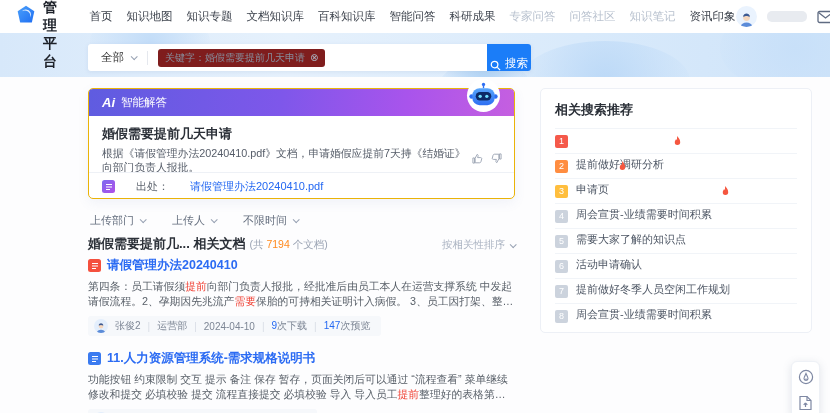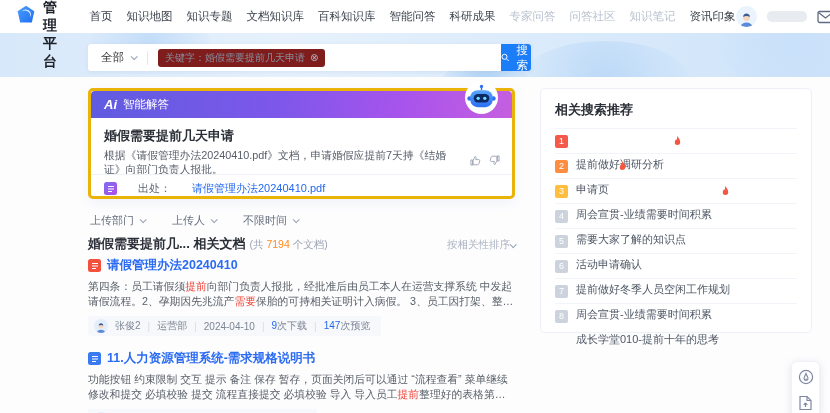--- a/index.html
+++ b/index.html
@@ -27,23 +27,23 @@
   .b1 { left:90px; top:-22px; width:120px; height:60px; background:radial-gradient(circle,#c3ddf8,rgba(195,221,248,0)); }
   .b2 { left:520px; top:8px; width:170px; height:80px; background:radial-gradient(circle,#bcd9f7,rgba(188,217,247,0)); }
   .b3 { left:720px; top:-30px; width:150px; height:90px; background:radial-gradient(circle,#c8e0f9,rgba(200,224,249,0)); }
   .b4 { left:440px; top:28px; width:90px; height:46px; background:radial-gradient(circle,#add1f4,rgba(173,209,244,0)); }
   .searchbar { position:absolute; top:44px; left:88px; width:443px; height:27px; background:#fff; border-radius:3px; display:flex; align-items:center; z-index:4; box-shadow:0 1px 4px rgba(90,120,170,.12); }
   .scope { display:flex; align-items:center; gap:7px; padding:0 11px 0 13px; font-size:11.5px; color:#333; cursor:pointer; }
   .caret { width:5px; height:5px; border-right:1.2px solid #98a2b3; border-bottom:1.2px solid #98a2b3; transform:rotate(45deg) translateY(-1px); display:inline-block; }
   .divider-v { width:1px; height:14px; background:#e5e8ee; }
   .kw-tag { margin-left:10px; display:flex; align-items:center; gap:5px; background:#7f1d1d; border-radius:3px; padding:2px 7px; font-size:10px; color:#878f9e; }
   .kw-x { font-size:10px; color:#aab2bf; cursor:pointer; line-height:1; }
-  .search-btn { margin-left:auto; height:27px; width:30px; background:#1b7df8; border:none; border-radius:0 3px 3px 0; color:#fff; font-size:11.5px; display:flex; align-items:center; justify-content:center; gap:4px; cursor:pointer; }
-  
-  .ai-card { position:absolute; top:88px; left:88px; width:427px; height:111px; background:#fff; border:3px solid #eab308; border-radius:5px; box-shadow:0 4px 12px rgba(84,110,180,.08); }
+  .search-btn { margin-left:auto; height:27px; width:44px; background:#1b7df8; border:none; border-radius:0 3px 3px 0; color:#fff; font-size:11.5px; display:flex; align-items:flex-end; justify-content:center; gap:4px; cursor:pointer; }
+  
+  .ai-card { position:absolute; top:88px; left:88px; width:427px; height:111px; background:#fff; border:1px solid #eab308; border-radius:5px; box-shadow:0 4px 12px rgba(84,110,180,.08); }
   .ai-head { height:27px; border-radius:4px 4px 0 0; background:linear-gradient(95deg,#5f5ce0 0%,#7e57ea 45%,#a954ec 75%,#c55fe0 100%); display:flex; align-items:center; padding:0 13px; color:#fff; }
   .ai-logo { font-weight:bold; font-size:13px; font-style:italic; }
   .ai-head-label { font-size:11.5px; margin-left:6px; }
   .ai-robot { position:absolute; top:-11px; right:13px; width:35px; height:35px; }
   .ai-q { position:absolute; top:36px; left:13px; font-size:13px; font-weight:bold; color:#2b3038; }
   .ai-a { position:absolute; top:57px; left:13px; right:48px; font-size:10.8px; color:#555c68; line-height:14px; }
   .ai-feedback { position:absolute; top:64px; right:12px; display:flex; gap:8px; align-items:center; }
   .thumb { cursor:pointer; display:inline-flex; }
   .ai-src-divider { position:absolute; left:0; right:0; top:83px; height:1px; background:#eef1f6; }
   .ai-src { position:absolute; left:13px; top:90px; display:flex; align-items:center; gap:21px; font-size:11px; }
@@ -53,21 +53,21 @@
   .file-ic.pdf { background:#f4503e; }
   .file-ic.doc { background:#3a7af0; }
   .file-ic.src { background:linear-gradient(135deg,#7b6cf0,#b14fe8); }
   
   .filters { position:absolute; top:213px; left:90px; display:flex; gap:27px; }
   .filter { display:flex; align-items:center; gap:6px; font-size:11px; color:#646e7e; cursor:pointer; }
   .res-head { position:absolute; top:235px; left:88px; width:427px; display:flex; align-items:baseline; }
   .res-title { font-size:13px; font-weight:bold; color:#2b3038; }
   .res-count { font-size:10.5px; color:#9aa3b3; margin-left:4px; }
   .res-count .num { color:#ff8a1e; font-style:normal; font-weight:normal; }
-  .res-sort { margin-left:auto; font-size:10.5px; color:#a8b1c0; display:flex; align-items:center; cursor:pointer; }
+  .res-sort { margin-left:auto; font-size:10.5px; color:#a8b1c0; display:flex; align-items:center; gap:5px; cursor:pointer; }
   .results { position:absolute; top:257px; left:88px; width:427px; }
   .result { margin-bottom:13px; }
   .r-title-row { display:flex; align-items:center; gap:6px; }
   .r-title { font-size:12.5px; color:#2b6bf3; font-weight:600; cursor:pointer; }
   .r-snippet { margin-top:5px; font-size:10.8px; color:#596069; line-height:15px; max-height:30px; overflow:hidden; display:-webkit-box; -webkit-line-clamp:2; -webkit-box-orient:vertical; }
   .hl { color:#f04134; }
   .r-meta { margin-top:7px; display:inline-flex; align-items:center; gap:7px; background:#f6f8fb; border-radius:3px; padding:3px 11px 3px 6px; font-size:10px; color:#7d8695;justify-content:flex-end; }
   .meta-sep { color:#d8dde5; }
   .meta-num { color:#2468f2; }
   .m-avatar { width:14px; height:14px; border-radius:50%; background:#e3eefc; overflow:hidden; display:inline-flex; align-items:flex-end; justify-content:center; }
@@ -328,21 +328,20 @@
     <span class="sb-label">提前做好冬季人员空闲工作规划</span>
 
   </div>
   <div class="sb-item">
     <span class="sb-badge r4">7</span>
     <span class="sb-label">周会宣贯-业绩需要时间积累</span>
 
   </div>
   <div class="sb-item">
     <span class="sb-badge r4">8</span>
-    <span class="sb-label">成长学堂010-提前十年的思考</span>
 
   </div>
       </div>
   </div>
 
   <div class="floatbar">
     <span class="float-btn">
       <svg width="16" height="16" viewBox="0 0 16 16">
         <circle cx="8" cy="8" r="6.6" fill="none" stroke="#7e88a3" stroke-width="1.2"></circle>
         <path d="M8 4.4 9.8 8.4a2 2 0 1 1-3.6 0Z" fill="none" stroke="#7e88a3" stroke-width="1.1"></path>

